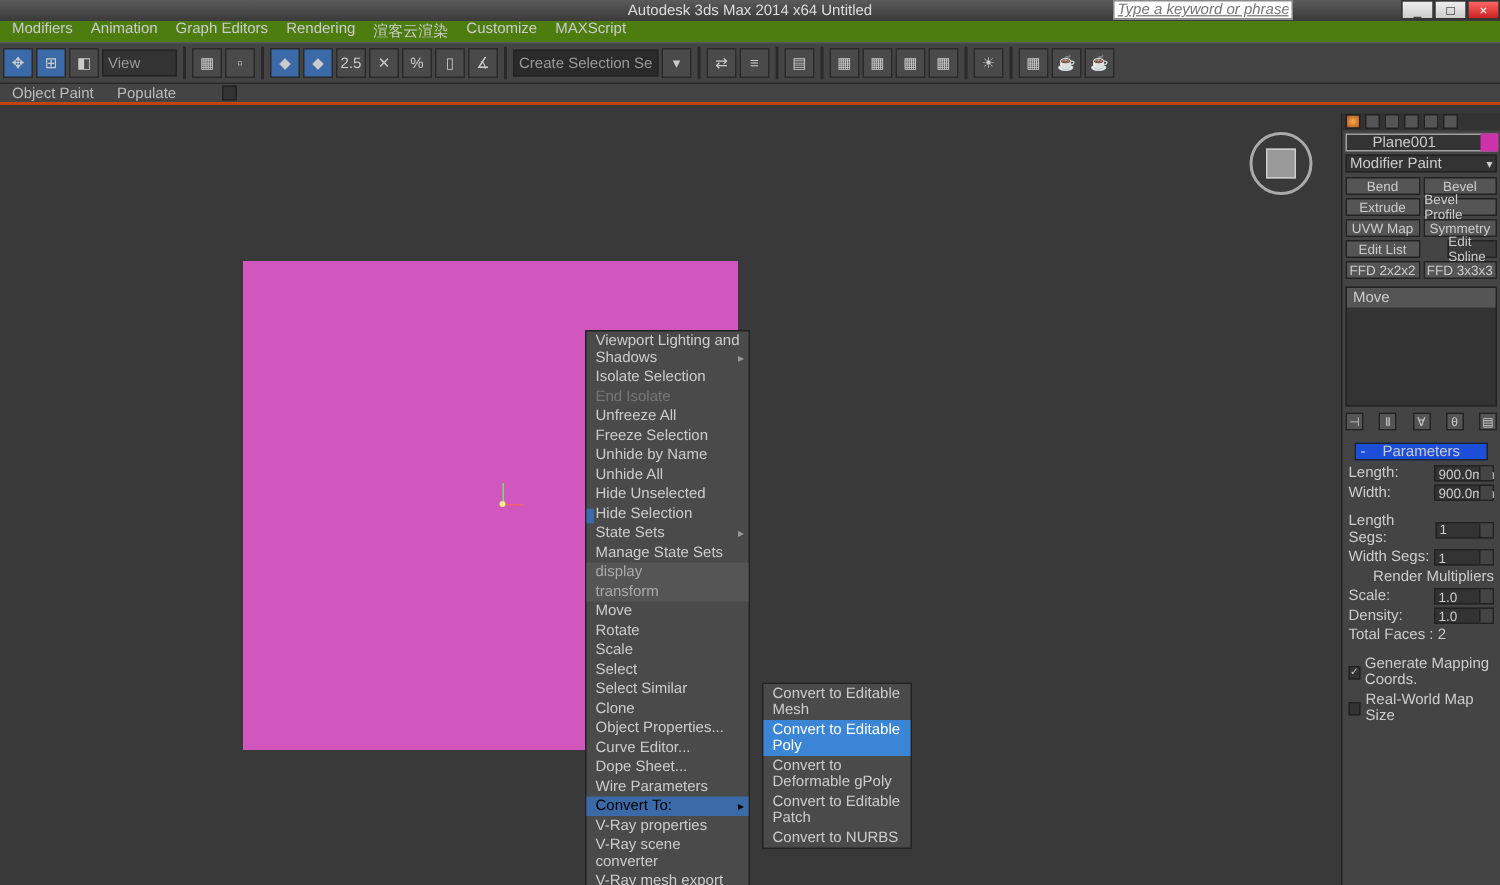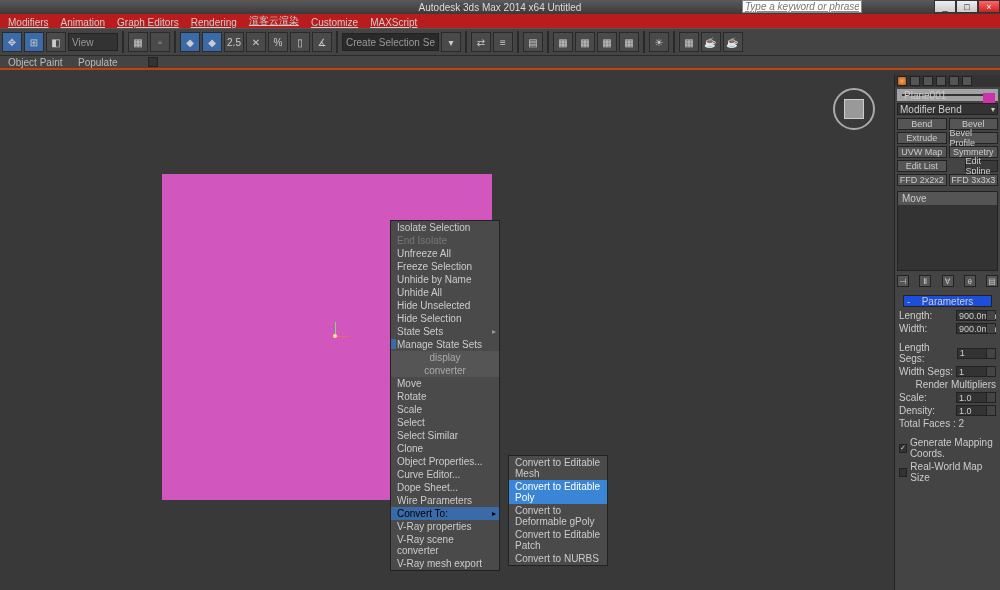--- a/index.html
+++ b/index.html
@@ -9,21 +9,21 @@
 .titlebar { height: 14px; background: linear-gradient(#5a5a5a,#3a3a3a); display:flex; align-items:center; position:relative; }
 .titlebar .title { position:absolute; left:50%; transform:translateX(-50%); color:#ddd; font-size:10px; }
 .titlebar .search { position:absolute; right:138px; top:0; height:13px; width:120px; background:#fff; border:1px solid #888; color:#888; font-style:italic; font-size:10px; padding:0 2px;text-decoration:underline; }
 .titlebar .win-btns { position:absolute; right:0; top:0; display:flex; }
 .titlebar .win-btn { width:22px; height:13px; border:1px solid #333; display:flex; align-items:center; justify-content:center; font-size:9px; }
 .wb-min{background:linear-gradient(#eee,#ccc);} .wb-max{background:linear-gradient(#eee,#ccc);} .wb-close{background:linear-gradient(#f66,#c22);color:#fff;}
 .titlebar .logo-cluster{ position:absolute; right:170px; top:0; display:flex; gap:2px; align-items:center;}
 .logo-dot{width:12px;height:12px;background:#5a7a3a;border:1px solid #2a3a1a;}
 
 
-.menubar { height: 14px; background:#b91c1c; display:flex; align-items:flex-end; padding-left:2px; color:#ccc;text-decoration:underline; }
+.menubar { height: 14px; background:#4d7c0f; display:flex; align-items:flex-start; padding-left:2px; color:#ccc; }
 .menubar .menu-item { padding:0 6px; cursor:default; font-size:10px; }
 
 
 .toolbar { height:28px; background:#444; display:flex; align-items:center; padding:0 2px; border-top:1px solid #555; border-bottom:1px solid #2a2a2a; gap:2px; }
 .tool-btn { width:20px; height:20px; background:#4a4a4a; border:1px solid #2a2a2a; display:flex; align-items:center; justify-content:center; color:#ccc; font-size:10px; }
 .tool-btn.blue { background:#3a6aa8; }
 .tool-sep { width:2px; height:22px; background:#2a2a2a; margin:0 2px; }
 .tool-combo { height:18px; background:#333; border:1px solid #222; color:#999; font-size:10px; padding:0 3px; display:flex; align-items:center; min-width:50px; }
 
 
@@ -39,36 +39,36 @@
 .gizmo .xaxis{position:absolute;left:8px;top:14px;width:14px;height:1px;background:#e66;}
 .gizmo .dot{position:absolute;left:6px;top:12px;width:4px;height:4px;background:#ee8;border-radius:50%;}
 
 .viewcube { position:absolute; right:20px; top:18px; width:42px; height:42px; border:2px solid #aaa; border-radius:50%; display:flex; align-items:center; justify-content:center;}
 .viewcube-inner{width:20px;height:20px;background:#999;border:1px solid #ccc;}
 
 
 .ctx { position:absolute; background:#4a4a4a; border:1px solid #222; color:#ccc; }
 .ctx-item { padding:1px 6px 1px 6px; font-size:10px; line-height:11px; cursor:default; position:relative; }
 .ctx-item.disabled{ color:#777; }
-.ctx-item.header{ color:#aaa; text-align:center; background:#555; }
+.ctx-item.header{ color:#aaa; text-align:left; background:#555; }
 .ctx-item.arrow::after{ content:'▸'; position:absolute; right:3px; font-size:8px; color:#999; }
 .ctx-item.arrow-act::after{ content:'▸'; position:absolute; right:3px; font-size:8px; color:#000; }
 .ctx-item.active{ background:#3a6aa8; color:#000; }
 .ctx-item.hl{ background:#3a85d6; color:#fff; }
 .ctx-sidebar{position:absolute;left:0;top:118px;width:5px;height:10px;background:#3a6aa8;}
 
 .ctx-main{ left:390px; top:150px; width:110px; }
 .ctx-sub{ left:508px; top:385px; width:100px; }
 
 
 .rpanel { position:absolute; right:0; top:75px; width:106px; bottom:0; background:#444; border-left:1px solid #222; color:#ccc; }
 .rp-tabs{height:12px;background:#333;display:flex;align-items:center;padding-left:2px;gap:3px;}
 .rp-tab{width:10px;height:10px;background:#555;border:1px solid #222;}
 .rp-tab.sun{background:radial-gradient(#fa4,#a52);}
-.rp-name{height:12px;background:#333;margin:2px;border:5px solid #a3a3a3;font-size:10px;padding:0 2px;display:flex;align-items:center;position:relative;}
+.rp-name{height:12px;background:#333;margin:2px;border:1px solid #a3a3a3;font-size:10px;padding:0 17px;display:flex;align-items:center;position:relative;}
 .rp-name::after{content:'';position:absolute;right:-2px;top:-1px;width:12px;height:12px;background:#c3a;}
 .rp-drop{height:12px;background:#333;margin:0 2px 3px 2px;border:1px solid #222;font-size:10px;padding:0 2px;display:flex;align-items:center;position:relative;}
 .rp-drop::after{content:'▾';position:absolute;right:2px;font-size:8px;}
 .rp-btn-grid{display:grid;grid-template-columns:1fr 1fr;gap:2px;padding:0 2px;}
 .rp-btn{height:12px;background:#555;border:1px solid #222;font-size:9px;display:flex;align-items:center;justify-content:center;color:#ccc;}
 .rp-btn.pressed{background:#3a3a3a;margin-left:16px;}
 .rp-stack{margin:5px 2px 2px;border:1px solid #222;background:#333;height:80px;}
 .rp-stack-item{padding:1px 4px;font-size:10px;background:#555;}
 .rp-icons{height:16px;display:flex;gap:2px;padding:2px;justify-content:space-between;}
 .rp-icon{width:12px;height:12px;background:#555;border:1px solid #222;display:flex;align-items:center;justify-content:center;font-size:8px;}
@@ -157,32 +157,33 @@
       <div class="xaxis"></div>
       <div class="dot"></div>
   </div>
   <div class="viewcube">
       <div class="viewcube-inner"></div>
     </div>
 
   <div class="ctx ctx-main">
     <div class="ctx-sidebar"></div>
     <div id="ctx-main-items">
+        <div class="ctx-item arrow">Viewport Lighting and Shadows</div>
         <div class="ctx-item">Isolate Selection</div>
         <div class="ctx-item disabled">End Isolate</div>
         <div class="ctx-item">Unfreeze All</div>
         <div class="ctx-item">Freeze Selection</div>
         <div class="ctx-item">Unhide by Name</div>
         <div class="ctx-item">Unhide All</div>
         <div class="ctx-item">Hide Unselected</div>
         <div class="ctx-item">Hide Selection</div>
         <div class="ctx-item arrow">State Sets</div>
         <div class="ctx-item">Manage State Sets</div>
         <div class="ctx-item header">display</div>
-        <div class="ctx-item header">converter</div>
+        <div class="ctx-item header">transform</div>
         <div class="ctx-item">Move</div>
         <div class="ctx-item">Rotate</div>
         <div class="ctx-item">Scale</div>
         <div class="ctx-item">Select</div>
         <div class="ctx-item">Select Similar</div>
         <div class="ctx-item">Clone</div>
         <div class="ctx-item">Object Properties...</div>
         <div class="ctx-item">Curve Editor...</div>
         <div class="ctx-item">Dope Sheet...</div>
         <div class="ctx-item">Wire Parameters</div>
@@ -207,21 +208,21 @@
 <div class="rpanel">
   <div class="rp-tabs">
     <div class="rp-tab sun"></div>
     <div class="rp-tab"></div>
     <div class="rp-tab"></div>
     <div class="rp-tab"></div>
     <div class="rp-tab"></div>
     <div class="rp-tab"></div>
   </div>
   <div class="rp-name">Plane001</div>
-  <div class="rp-drop">Modifier Bend</div>
+  <div class="rp-drop">Modifier Paint</div>
   <div class="rp-btn-grid" id="rp-btns">
       <div class="rp-btn">Bend</div>
       <div class="rp-btn">Bevel</div>
       <div class="rp-btn">Extrude</div>
       <div class="rp-btn">Bevel Profile</div>
       <div class="rp-btn">UVW Map</div>
       <div class="rp-btn">Symmetry</div>
       <div class="rp-btn">Edit List</div>
       <div class="rp-btn pressed">Edit Spline</div>
       <div class="rp-btn">FFD 2x2x2</div>

